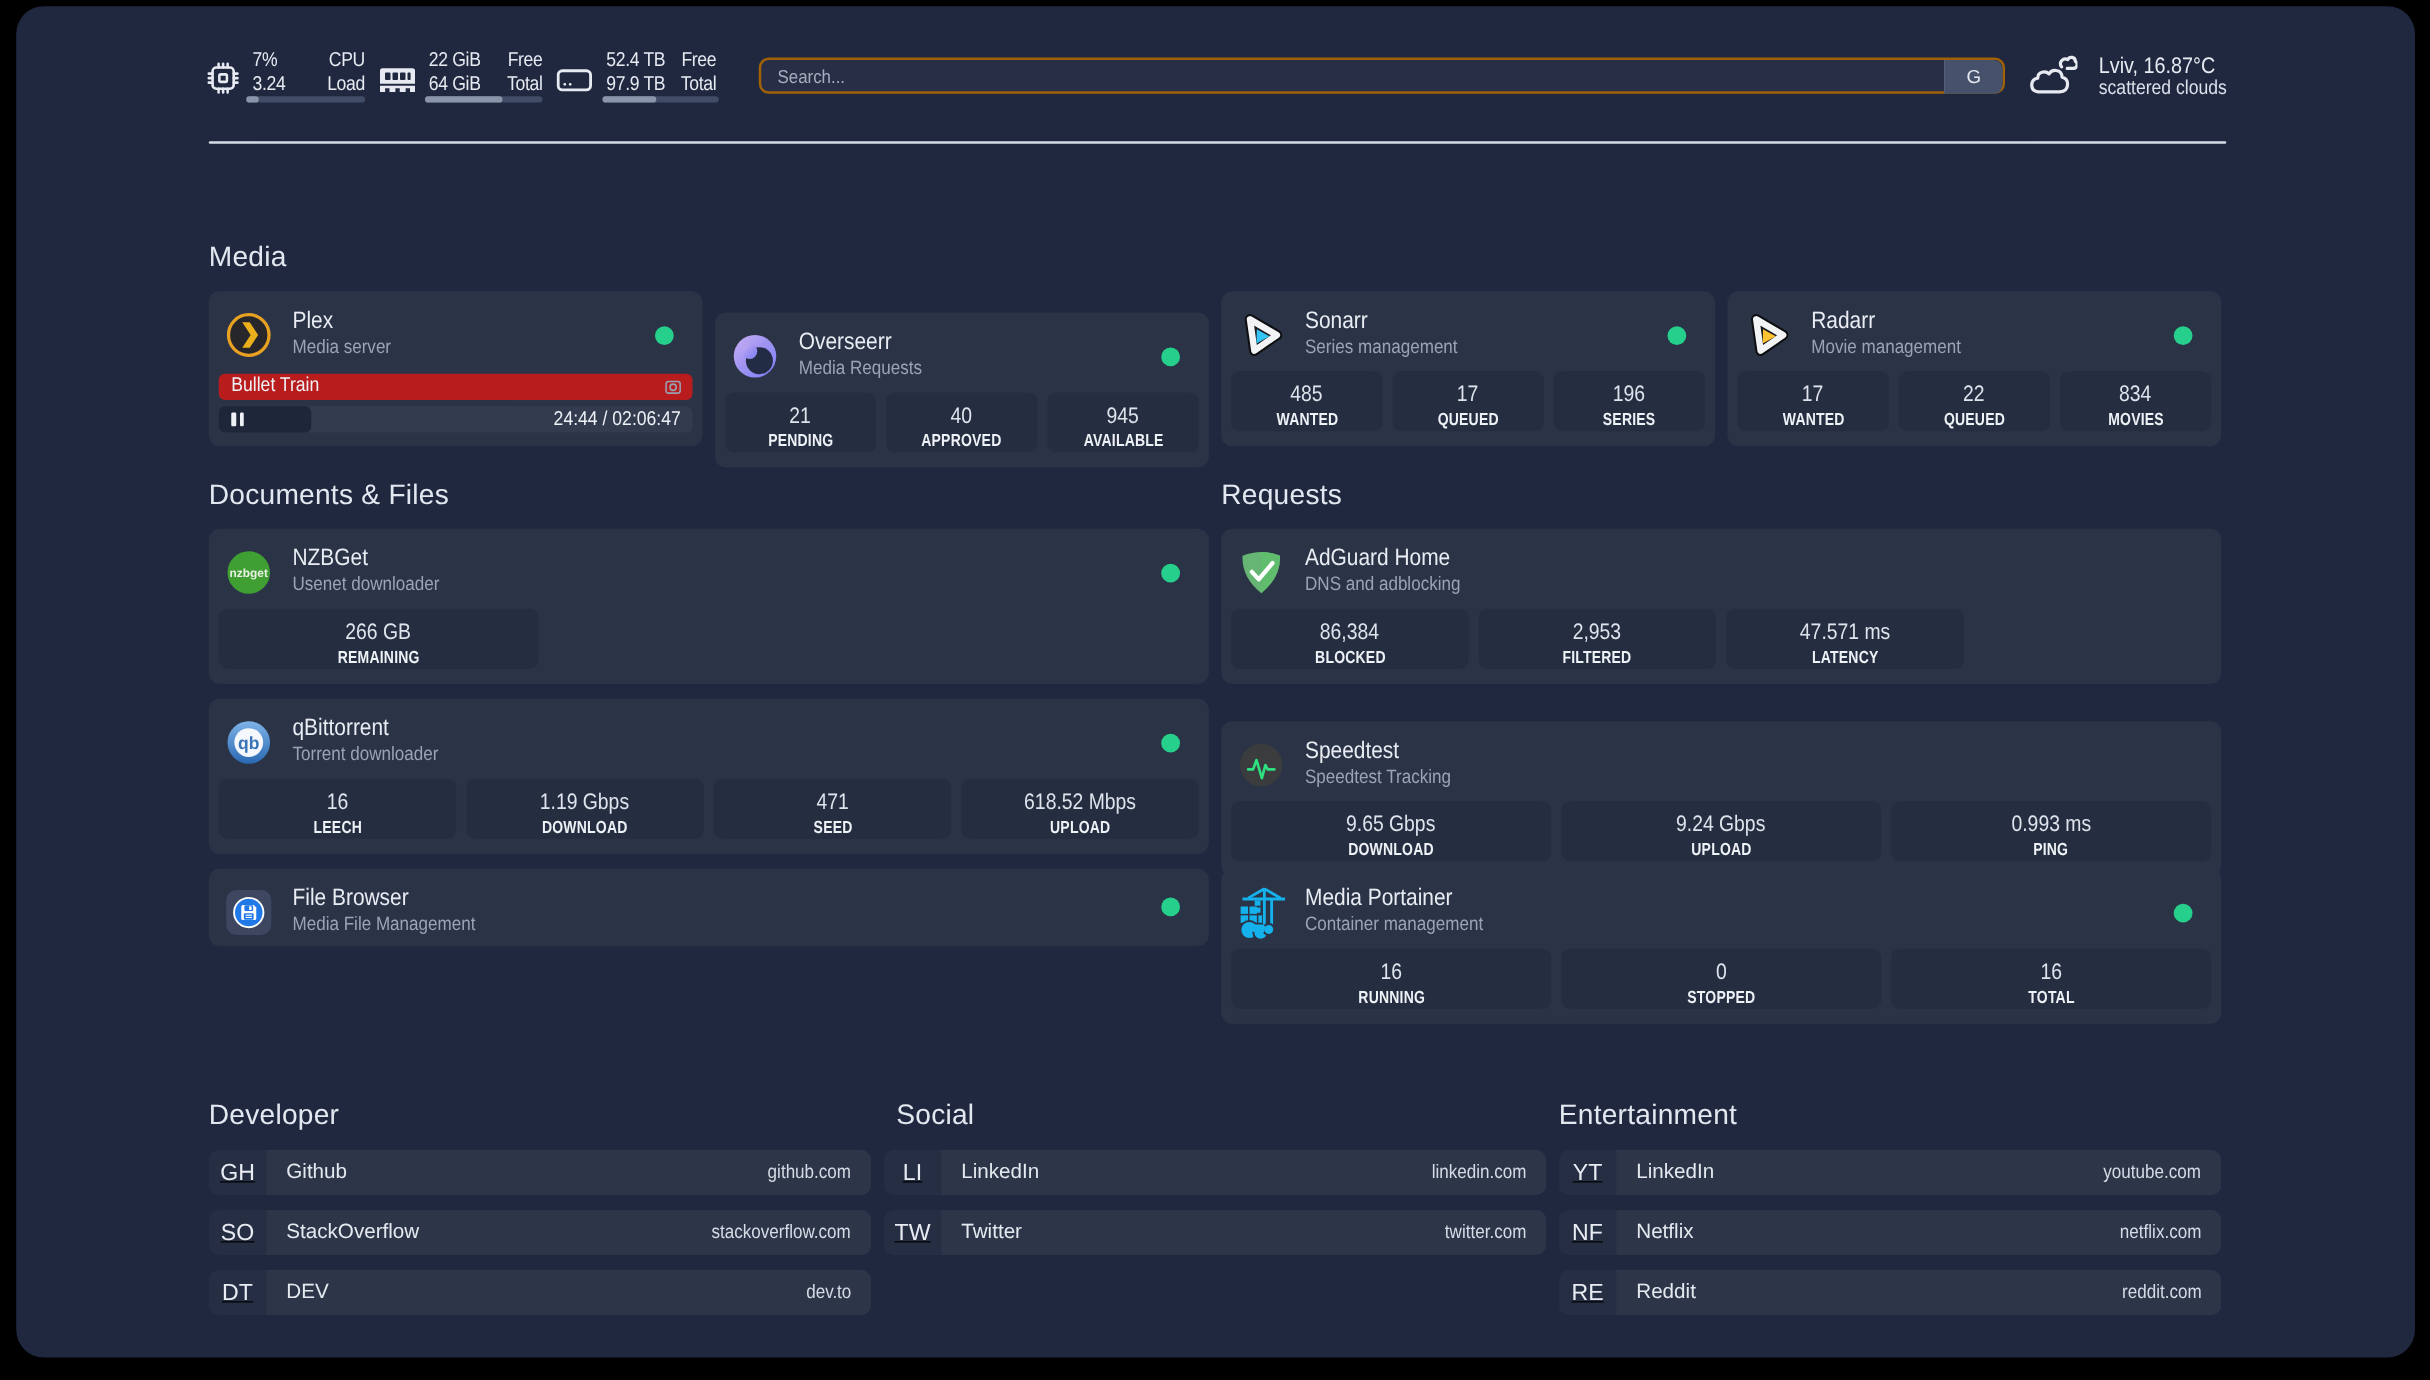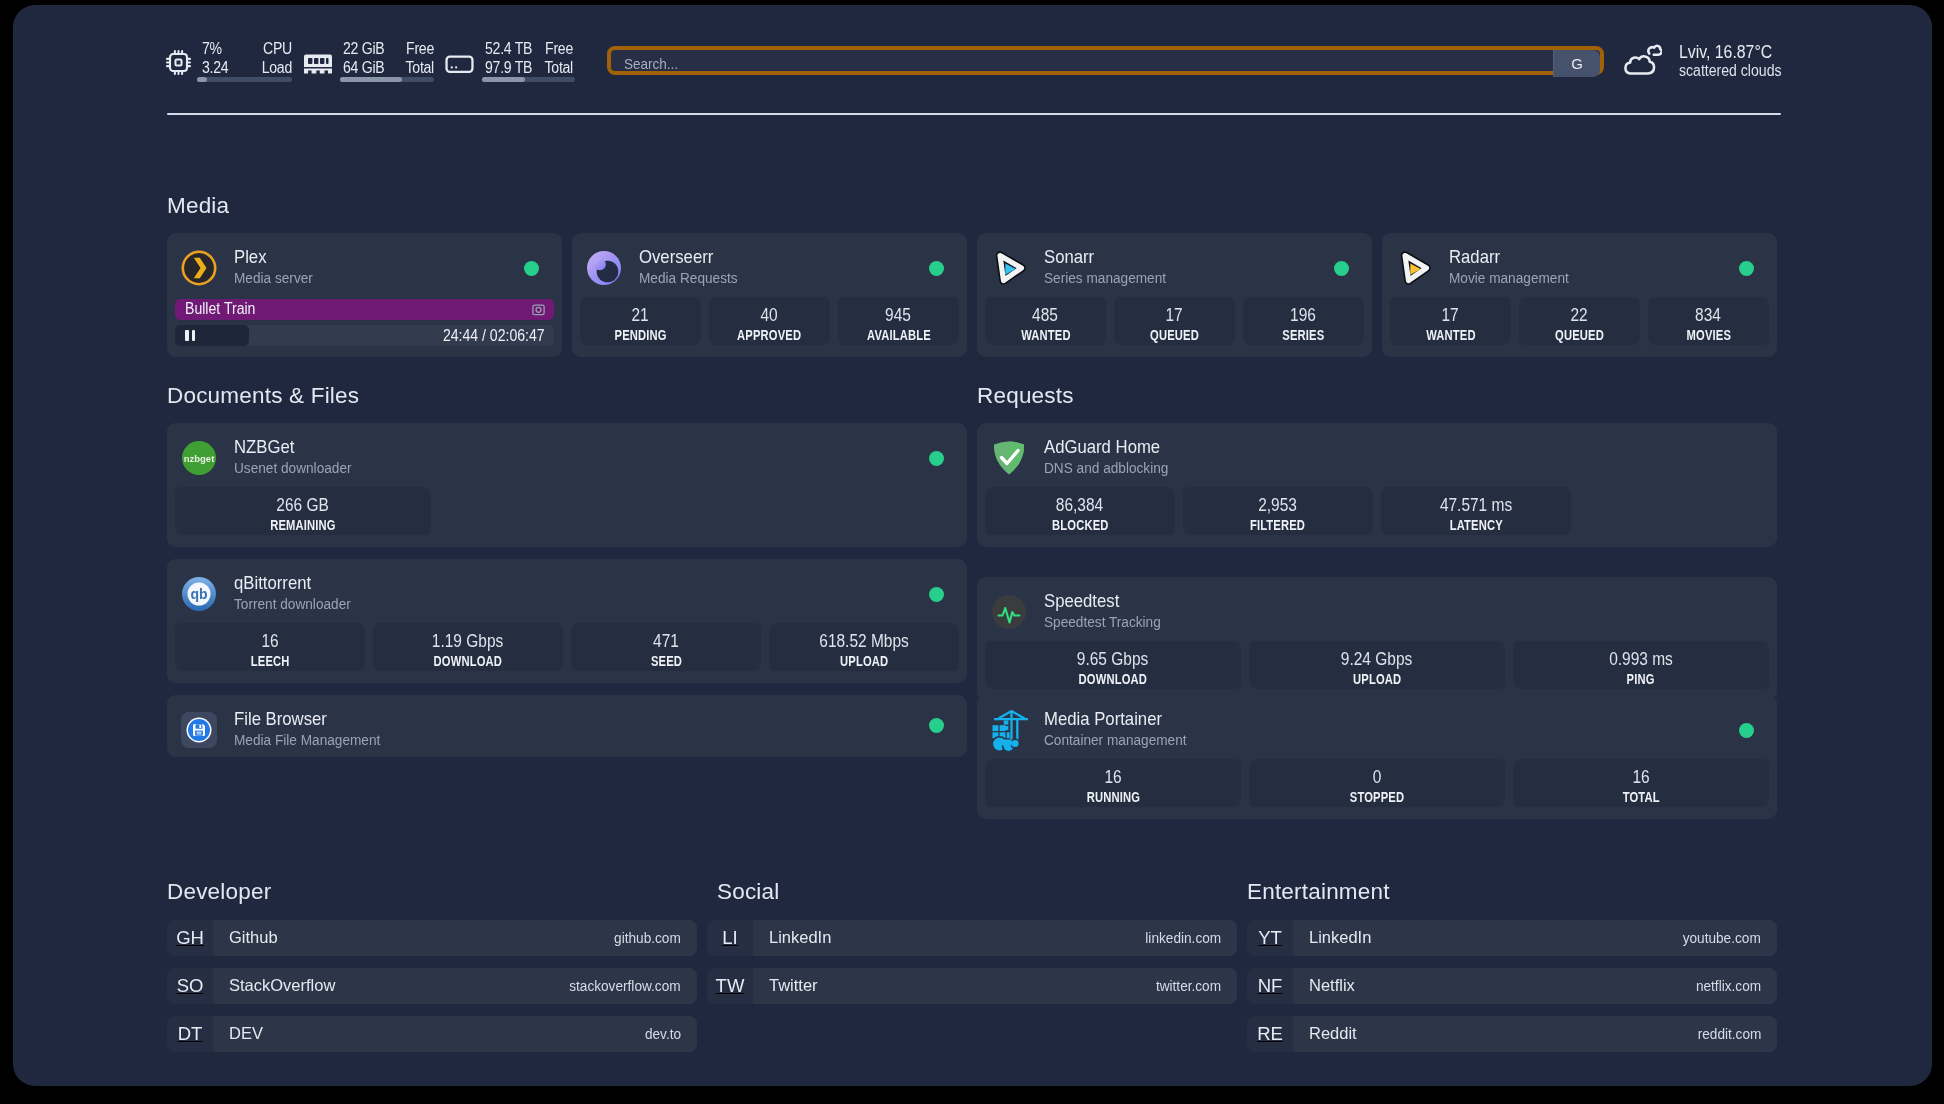--- a/index.html
+++ b/index.html
@@ -70,55 +70,55 @@
     <div>52.4 TB</div>
     <div>97.9 TB</div>
   </div>
 <div class="rtxt rtxtr" style="left:485px;top:39px;width:88px;text-align:right">
     <div>Free</div>
     <div>Total</div>
   </div>
 <div class="bar" style="left:482px;top:77px;width:93px">
     <span class="fill" style="width:43px"></span>
   </div>
-<div class="abs" style="left:607px;top:46px;width:997px;height:29px;border:4px solid #a16207;border-radius:8px;background:rgba(255,255,255,0.03)">
+<div class="abs" style="left:607px;top:46px;width:997px;height:29px;border:2px solid #a16207;border-radius:8px;background:rgba(255,255,255,0.03)">
 <div class="abs" style="left:13px;top:5px;font-size:15px;color:#a6aebe;transform:scaleX(0.9);transform-origin:left top">Search...</div>
 <div class="abs" style="right:0;top:0;width:47px;height:27px;background:#46516b;border-radius:0 7px 7px 0;border-left:1px solid #545e75;display:flex;align-items:center;justify-content:center;color:#e7eaf1;font-size:15px;font-weight:500">G</div>
 </div>
 <svg class="abs" style="left:1620px;top:44px" width="42" height="32" viewBox="0 0 28 21" fill="none" stroke="#e7eaf1" stroke-width="1.7" stroke-linejoin="round" stroke-linecap="round">
 <path d="M19.5 6.2 Q18.2 4.2 19.6 2.8 Q21 1.4 22.8 2.3 Q23.5 0.8 25.2 1.1 Q26.9 1.5 26.8 3.2 Q28.2 3.9 27.7 5.5 Q27.2 7 25.4 7 L22.5 7"></path>
 <path d="M7 19.5 L18.5 19.5 Q22.5 19.3 22.7 15.6 Q22.8 12.3 19.8 11.7 Q19.7 8.5 16.6 8.1 Q14 7.8 12.8 9.9 Q11.3 8.4 9.1 9 Q6.7 9.7 6.8 12.2 Q3.6 12.7 3.6 15.9 Q3.7 19.2 7 19.5 Z"></path>
   </svg>
 <div class="abs" style="left:1679px;top:42px;font-size:18px;color:#e7eaf1;transform:scaleX(0.88);transform-origin:left top">Lviv, 16.87°C</div>
 <div class="abs" style="left:1679px;top:61.5px;font-size:16px;color:#dbe0ea;transform:scaleX(0.88);transform-origin:left top">scattered clouds</div>
 <div class="abs" style="left:167px;top:113px;width:1614px;height:2px;background:#d5dbe6;border-radius:1px"></div>
 <div class="sechead" style="left:167px;top:193px">Media</div>
 <div class="card" style="left:167px;top:233px;width:395px;height:124px">
     <svg class="icon" viewBox="0 0 36 36">
       <circle cx="18" cy="18" r="16.2" fill="#27272b" stroke="#e8a121" stroke-width="2.6"></circle>
 <path d="M12.8 7.8 L18.8 7.8 L25.5 18 L18.8 28.2 L12.8 28.2 L19.5 18 Z" fill="#ebaf1c"></path>
     </svg>
     <div class="title">Plex</div>
     <div class="sub">Media server</div>
     <div class="dot" style="left:357px;top:28px"></div>
-    <div class="abs" style="left:8px;top:66px;width:379px;height:21px;background:#701a75;border-radius:5px">
+    <div class="abs" style="left:8px;top:66px;width:379px;height:21px;background:#b91c1c;border-radius:5px">
 <div class="abs" style="left:10px;top:0.5px;font-size:16px;font-weight:500;color:#eef1f6;transform:scaleX(0.88);transform-origin:left top">Bullet Train</div>
 <svg class="abs" style="right:8px;top:3px" width="15" height="15" viewBox="0 0 24 24" fill="none" stroke="#98a1b3" stroke-width="2">
         <rect x="3" y="5" width="18" height="15" rx="3"></rect>
         <circle cx="12" cy="12.5" r="4"></circle>
       </svg>
 </div>
 <div class="abs" style="left:8px;top:92px;width:379px;height:21px;background:#333b4f;border-radius:5px">
 <div class="abs" style="left:0;top:0;width:74px;height:21px;background:#1e263a;border-radius:5px"></div>
 <div class="abs" style="left:10px;top:5px;width:3.5px;height:11px;background:#eef1f6;border-radius:1px"></div>
 <div class="abs" style="left:16.5px;top:5px;width:3.5px;height:11px;background:#eef1f6;border-radius:1px"></div>
 <div class="abs" style="right:9px;top:1.5px;font-size:16px;font-weight:500;color:#eef1f6;transform:scaleX(0.88);transform-origin:right top">24:44 / 02:06:47</div>
 </div>
   </div>
-<div class="card" style="left:572px;top:233px;width:395px;height:124px">
+<div class="card" style="left:572px;top:250px;width:395px;height:124px">
     <svg class="icon" viewBox="0 0 36 36">
       <defs>
         <linearGradient id="ovg" x1="0" y1="0" x2="1" y2="1">
           <stop offset="0" stop-color="#cbb0f4"></stop>
           <stop offset="0.45" stop-color="#a295f2"></stop>
           <stop offset="1" stop-color="#7b7efa"></stop>
         </linearGradient>
       </defs>
 <circle cx="18" cy="18" r="17" fill="url(#ovg)"></circle>
       <circle cx="21.5" cy="21.5" r="10.8" fill="#232c45"></circle>

